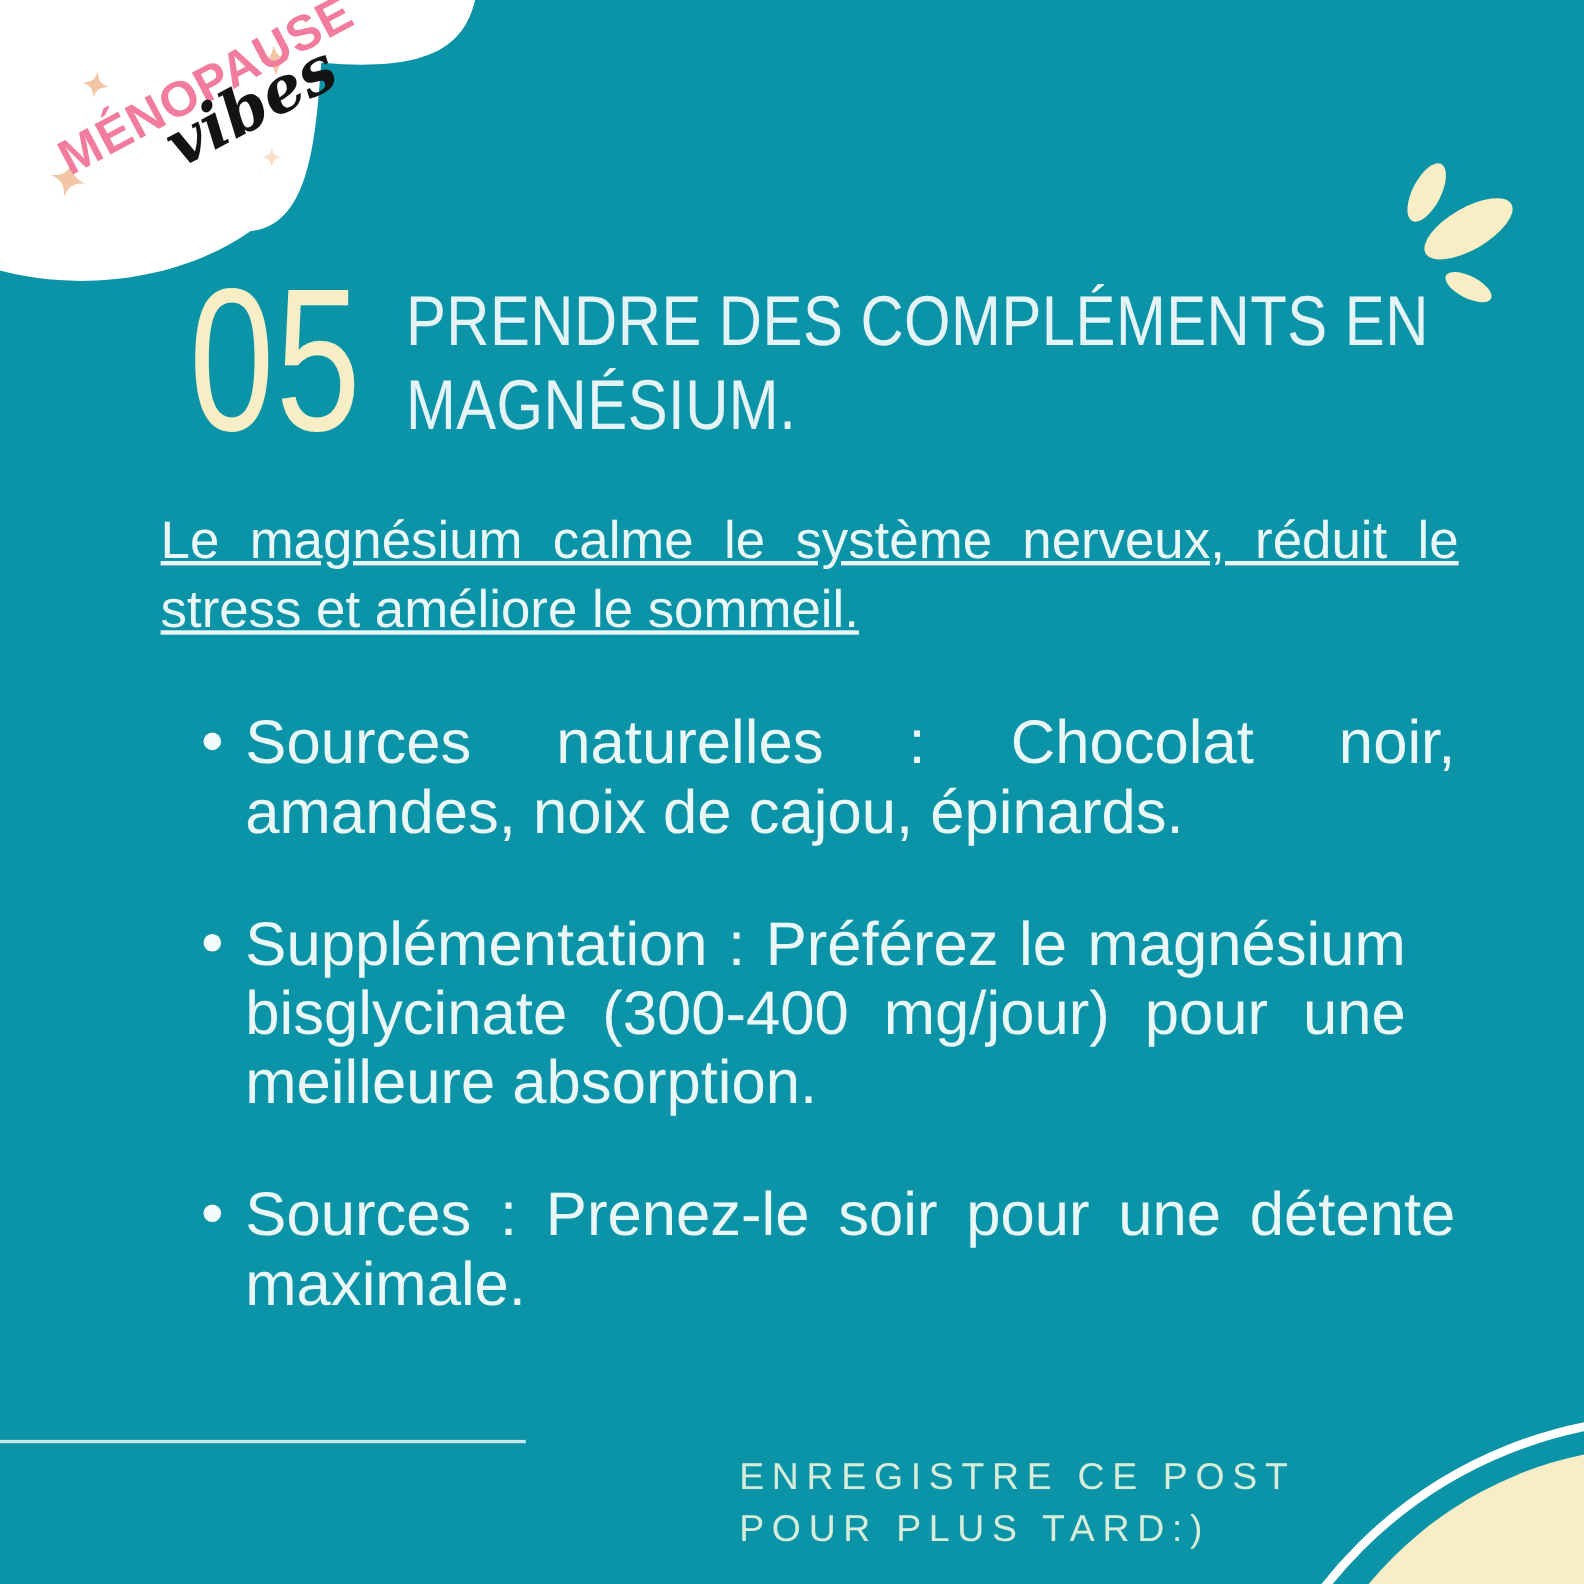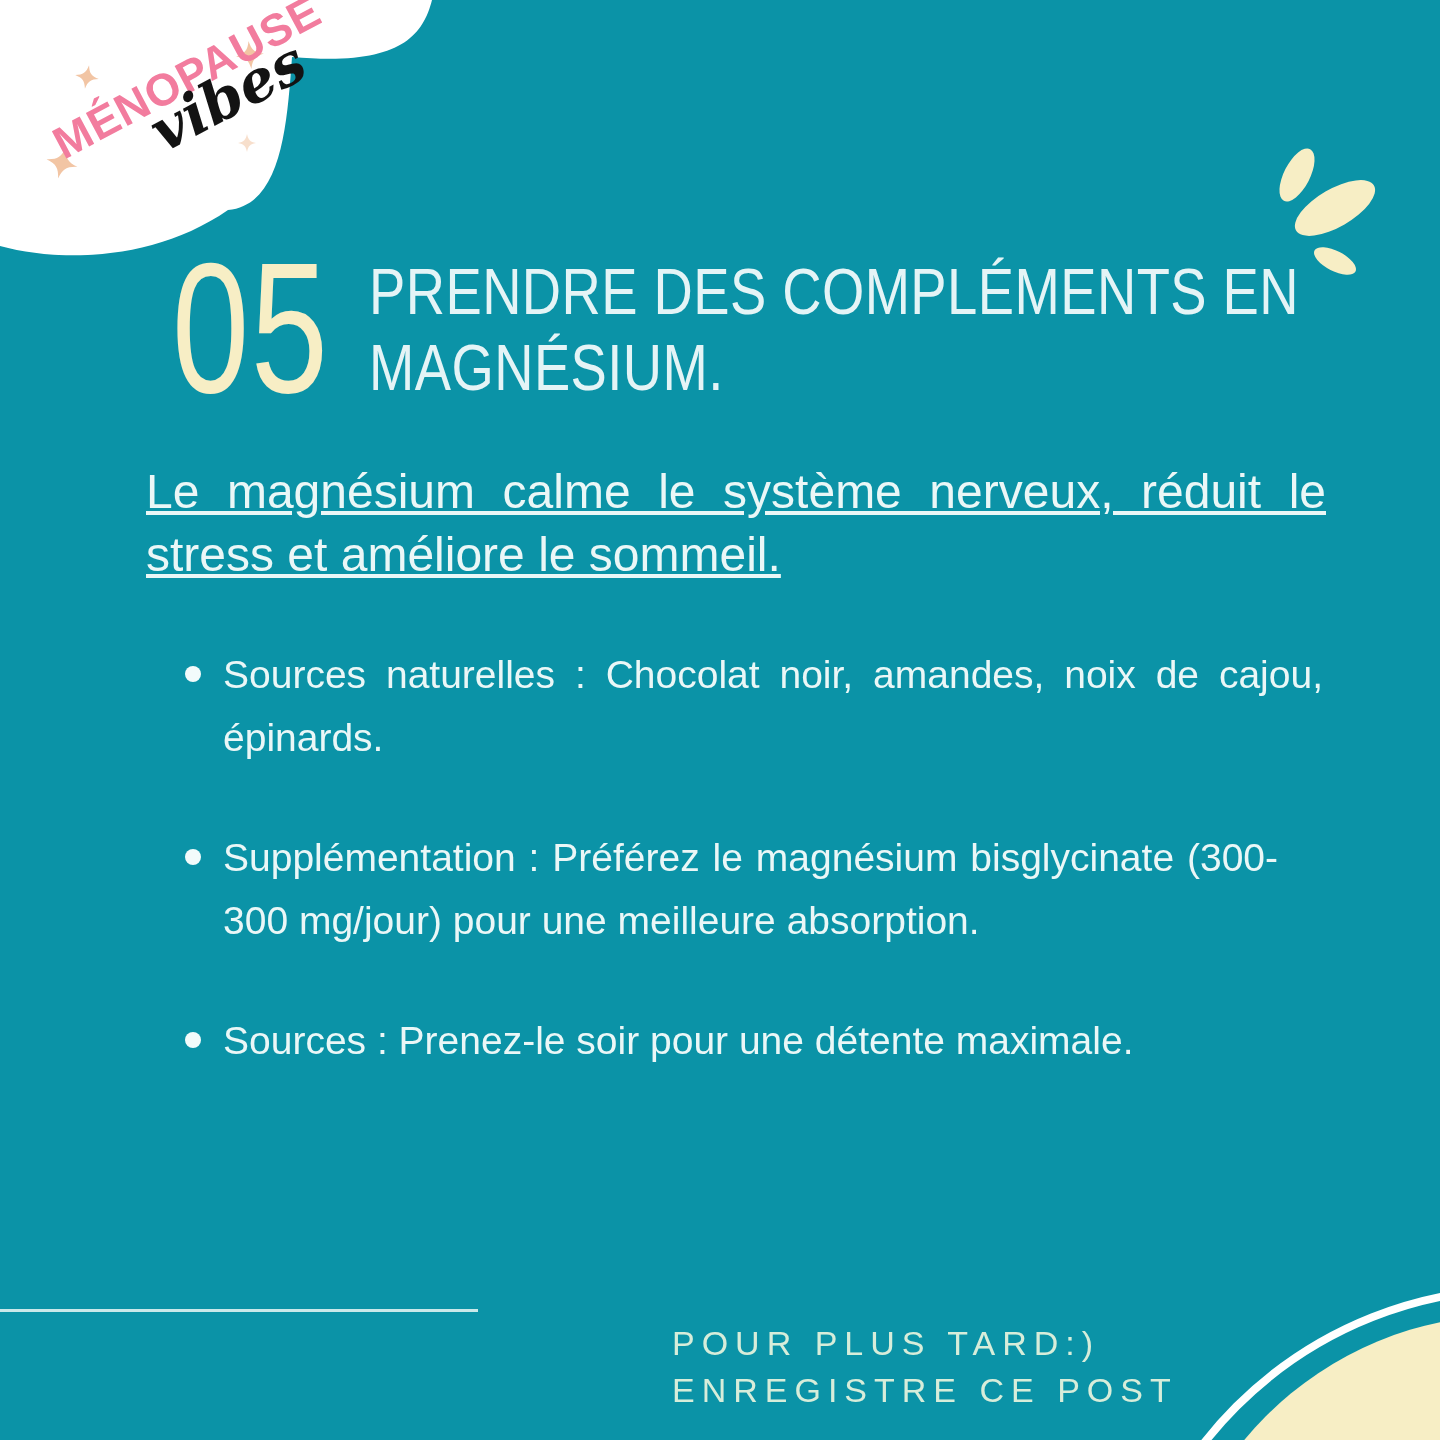--- a/index.html
+++ b/index.html
@@ -47,21 +47,21 @@
     font-size:48px;line-height:63px;color:#eaf7f7;
     text-align:justify;
     text-decoration:underline;
   }
   .tips-list{
     position:absolute;left:185px;top:643px;width:1160px;
     margin:0;padding:0;list-style:none;
   }
   .tips-list li{
     position:relative;padding-left:38px;width:1100px;
-    font-size:39px;line-height:63px;color:#eaf7f7;
+    font-size:56px;line-height:63px;color:#eaf7f7;
     text-align:justify;
   }
   .tips-list li:nth-child(2){width:1055px;}
   .tips-list li + li{margin-top:57px;}
   .tips-list li::before{
     content:"";position:absolute;left:0;top:23px;
     width:16px;height:16px;border-radius:50%;background:#f2fbfb;
   }
   
   .footer-divider{
@@ -116,26 +116,26 @@
     <ellipse cx="73" cy="123" rx="23" ry="10" transform="rotate(27 73 123)" fill="#f7eec5"></ellipse>
   </svg>
 
   <div class="slide-number">05</div>
   <div class="slide-title">PRENDRE DES COMPLÉMENTS EN MAGNÉSIUM.</div>
 
   <div class="intro-text">Le magnésium calme le système nerveux, réduit le stress et améliore le sommeil.</div>
 
   <ul class="tips-list">
     <li>Sources naturelles : Chocolat noir, amandes, noix de cajou, épinards.</li>
-    <li>Supplémentation : Préférez le magnésium bisglycinate (300-300 mg/jour) pour une meilleure absorption.</li>
+    <li>Supplémentation : Préférez le magnésium bisglycinate (300-400 mg/jour) pour une meilleure absorption.</li>
     <li>Sources : Prenez-le soir pour une détente maximale.</li>
   </ul>
 
   <div class="footer-divider"></div>
   <div class="save-post-note">
+    <div>ENREGISTRE CE POST</div>
     <div>POUR PLUS TARD:)</div>
-    <div>ENREGISTRE CE POST</div>
   </div>
 
   <div class="corner-circle-ring"></div>
   <div class="corner-circle"></div>
 
 </div>
 
 </body></html>

